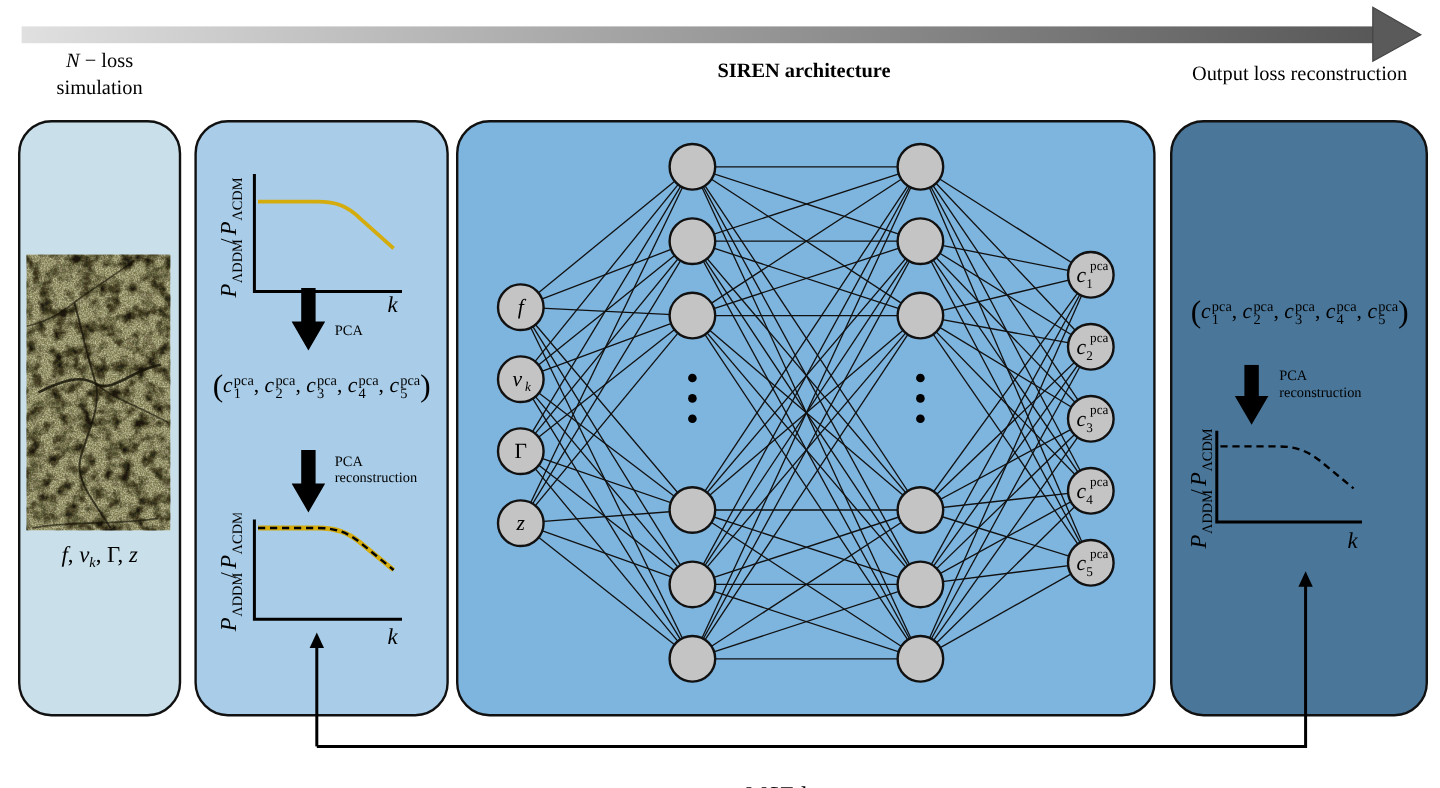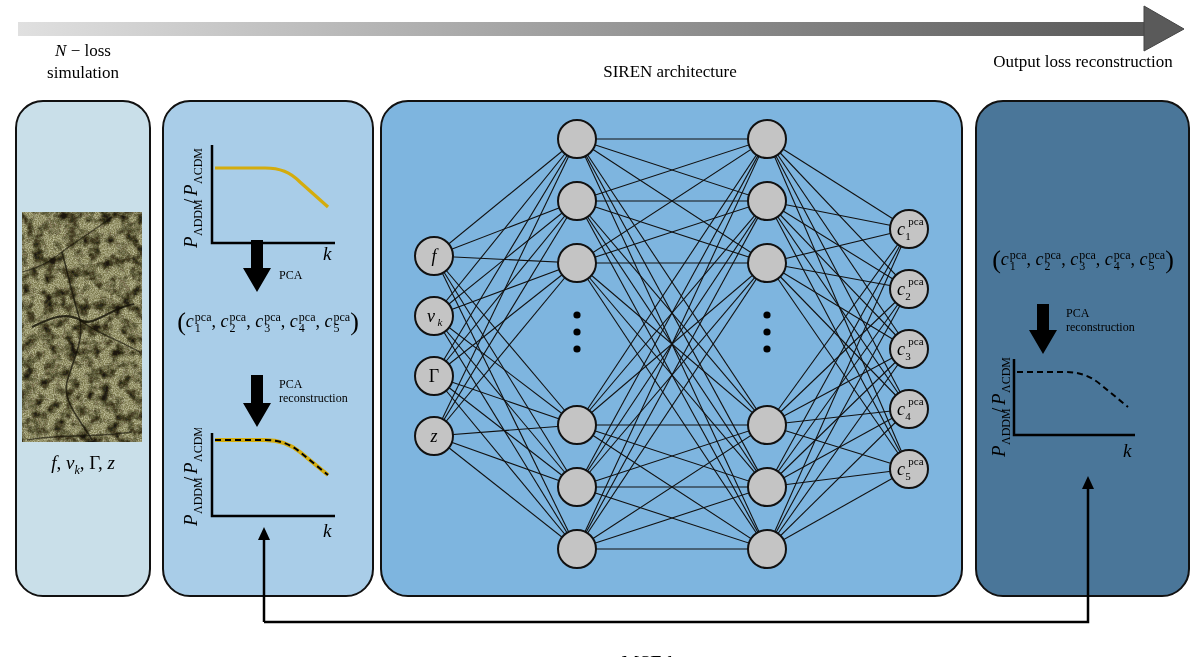--- a/index.html
+++ b/index.html
@@ -26,21 +26,21 @@
     <polygon points="1144,6 1184,29 1144,51" fill="#5a5a5a" stroke="#444" stroke-width="1"></polygon>
   </g>
 </svg>
 
 <div class="heading" style="left:28px; top:40px; width:110px;">
   <div><span class="it">N</span><span> − loss</span></div>
   <div>simulation</div>
 </div>
 <div class="heading" style="left:160px; top:40px; width:215px;">
 </div>
-<div class="heading" style="left:380px; top:61px; width:580px;">SIREN architecture</div>
+<div class="heading" style="left:380px; top:48px; width:580px;font-weight:bold;">SIREN architecture</div>
 <div class="heading" style="left:966px; top:51px; width:234px;">Output loss reconstruction</div>
 
 <div class="panel" id="p1" style="left:15px; top:100px; width:136px; height:497px; background:#c9dfe9;"></div>
 <svg class="abs" style="left:22px; top:212px" width="120" height="230">
   <defs>
     <filter id="cosmicweb" x="0" y="0" width="100%" height="100%">
       <feTurbulence type="fractalNoise" baseFrequency="0.09" numOctaves="4" seed="7" result="n"></feTurbulence>
       <feColorMatrix in="n" type="matrix" values="0 0 0 0 0
                 0 0 0 0 0
                 0 0 0 0 0

